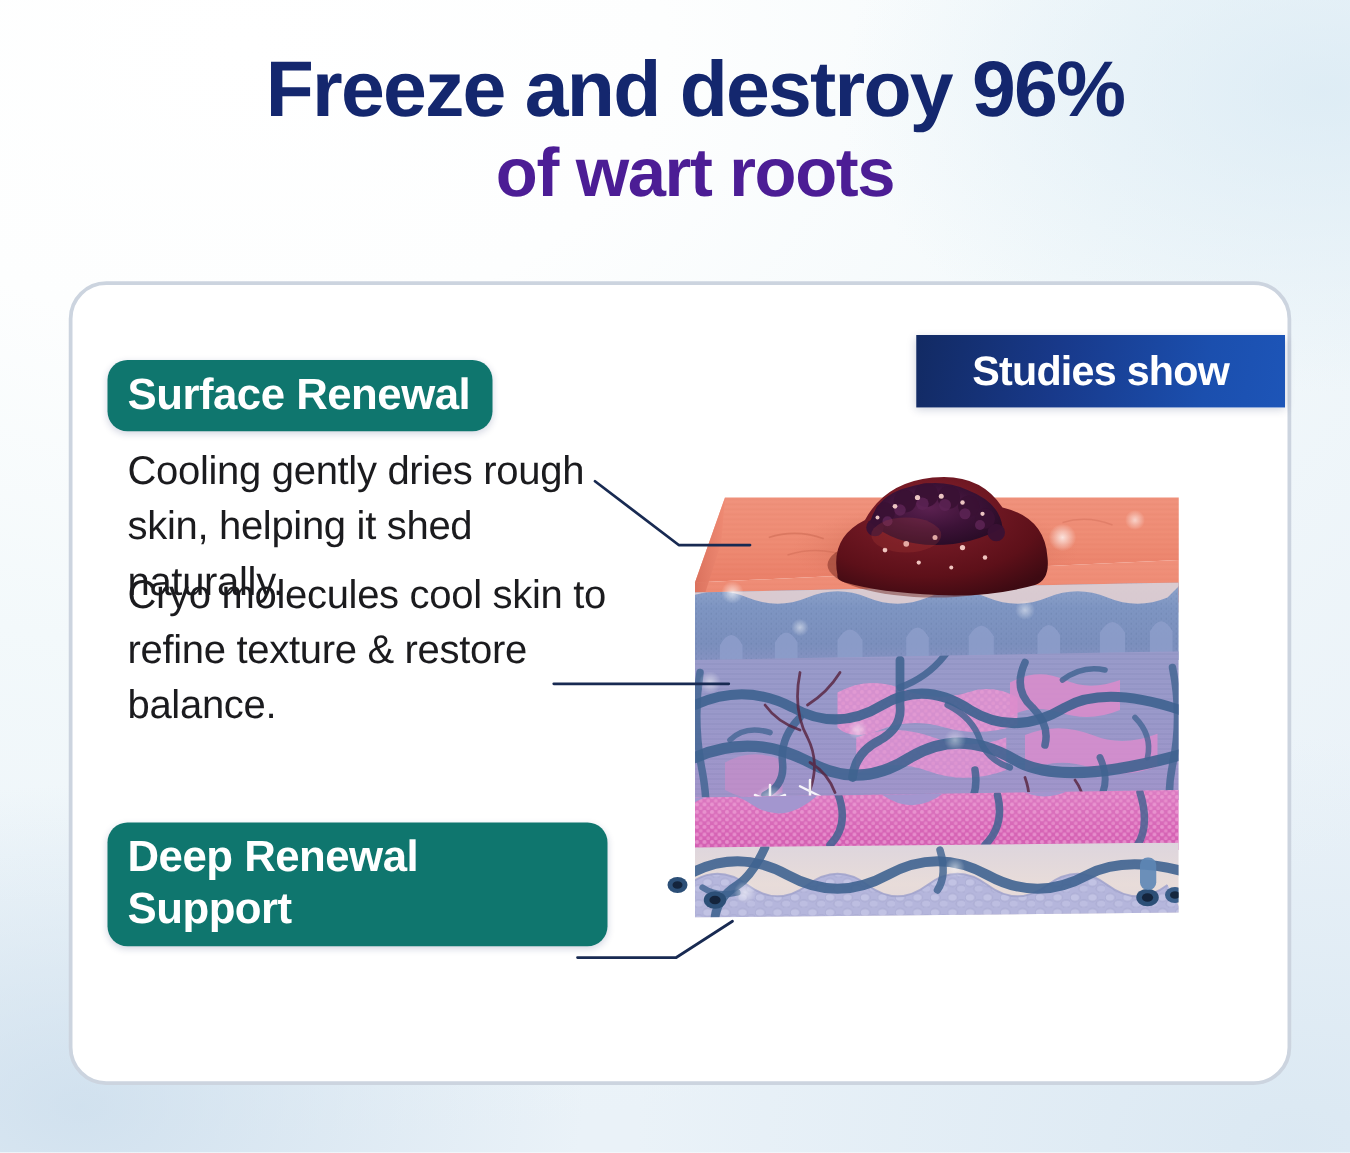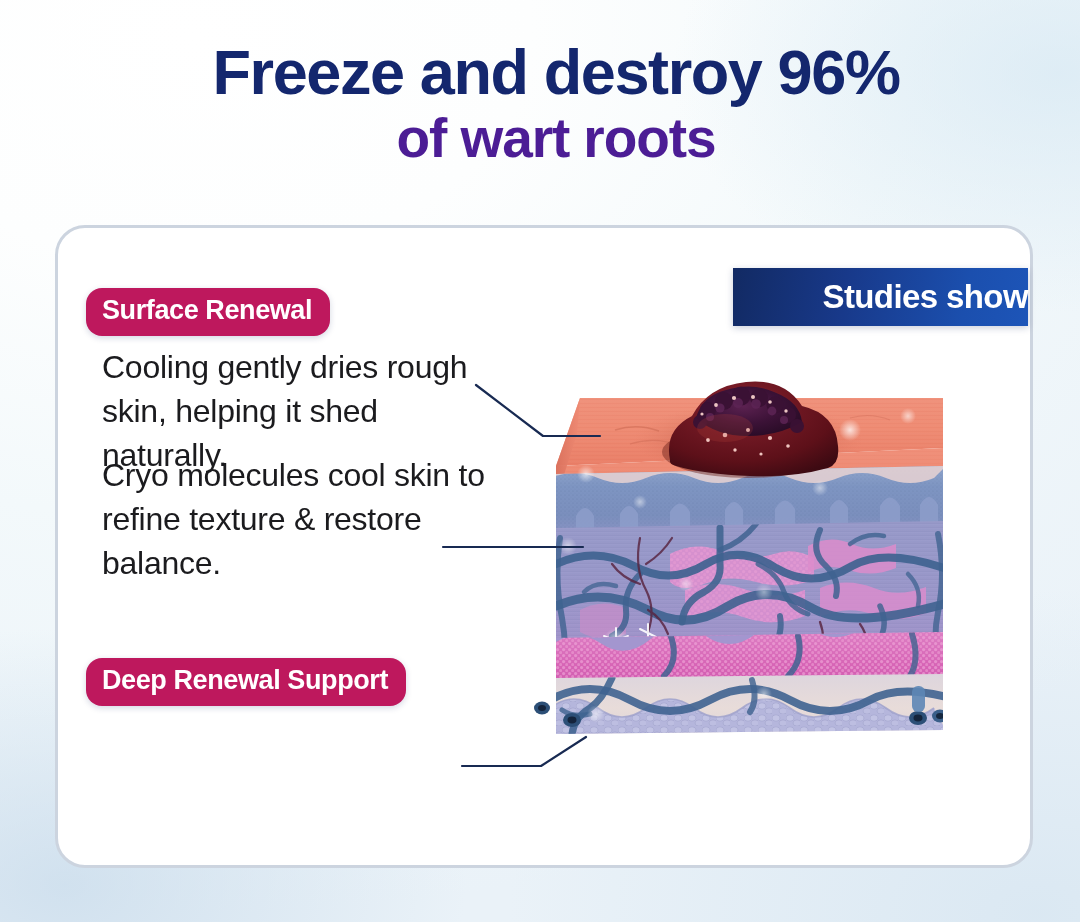--- a/index.html
+++ b/index.html
@@ -50,36 +50,36 @@
     border-radius:30px;
     z-index:2;
   }
 
   
   #studies-banner {
     position:absolute; left:733px; top:268px;
     width:295px; height:58px;
     background:linear-gradient(100deg,#122a63 0%, #18398a 38%, #1b4fae 78%, #1d55b8 100%);
     z-index:7;
-    display:flex; align-items:center; justify-content:flex-end;
+    display:flex; align-items:center; justify-content:center;
     box-shadow:0 2px 7px rgba(18,38,90,.22);
   }
   #studies-banner span {
     color:#fff; font-size:33px; font-weight:800; letter-spacing:-.6px;
   }
 
   
   .feature { position:absolute; z-index:8; }
   .badge {
     display:inline-block;
-    background:#be185d;
+    background:#0f766e;
     color:#ffffff;
     border-radius:16px;
     padding:7px 18px 9px 16px;
-    font-size:27px; font-weight:800; line-height:1.18;
+    font-size:35px; font-weight:800; line-height:1.18;
     letter-spacing:-.4px;
     box-shadow:0 2px 6px rgba(20,40,100,.18);
   }
   .body-text {
     margin-top:9px; margin-left:16px;
     font-size:32px; line-height:1.38;
     color:#1b1b1e; font-weight:400;
     letter-spacing:-.25px;
     white-space:pre-line;
   }

